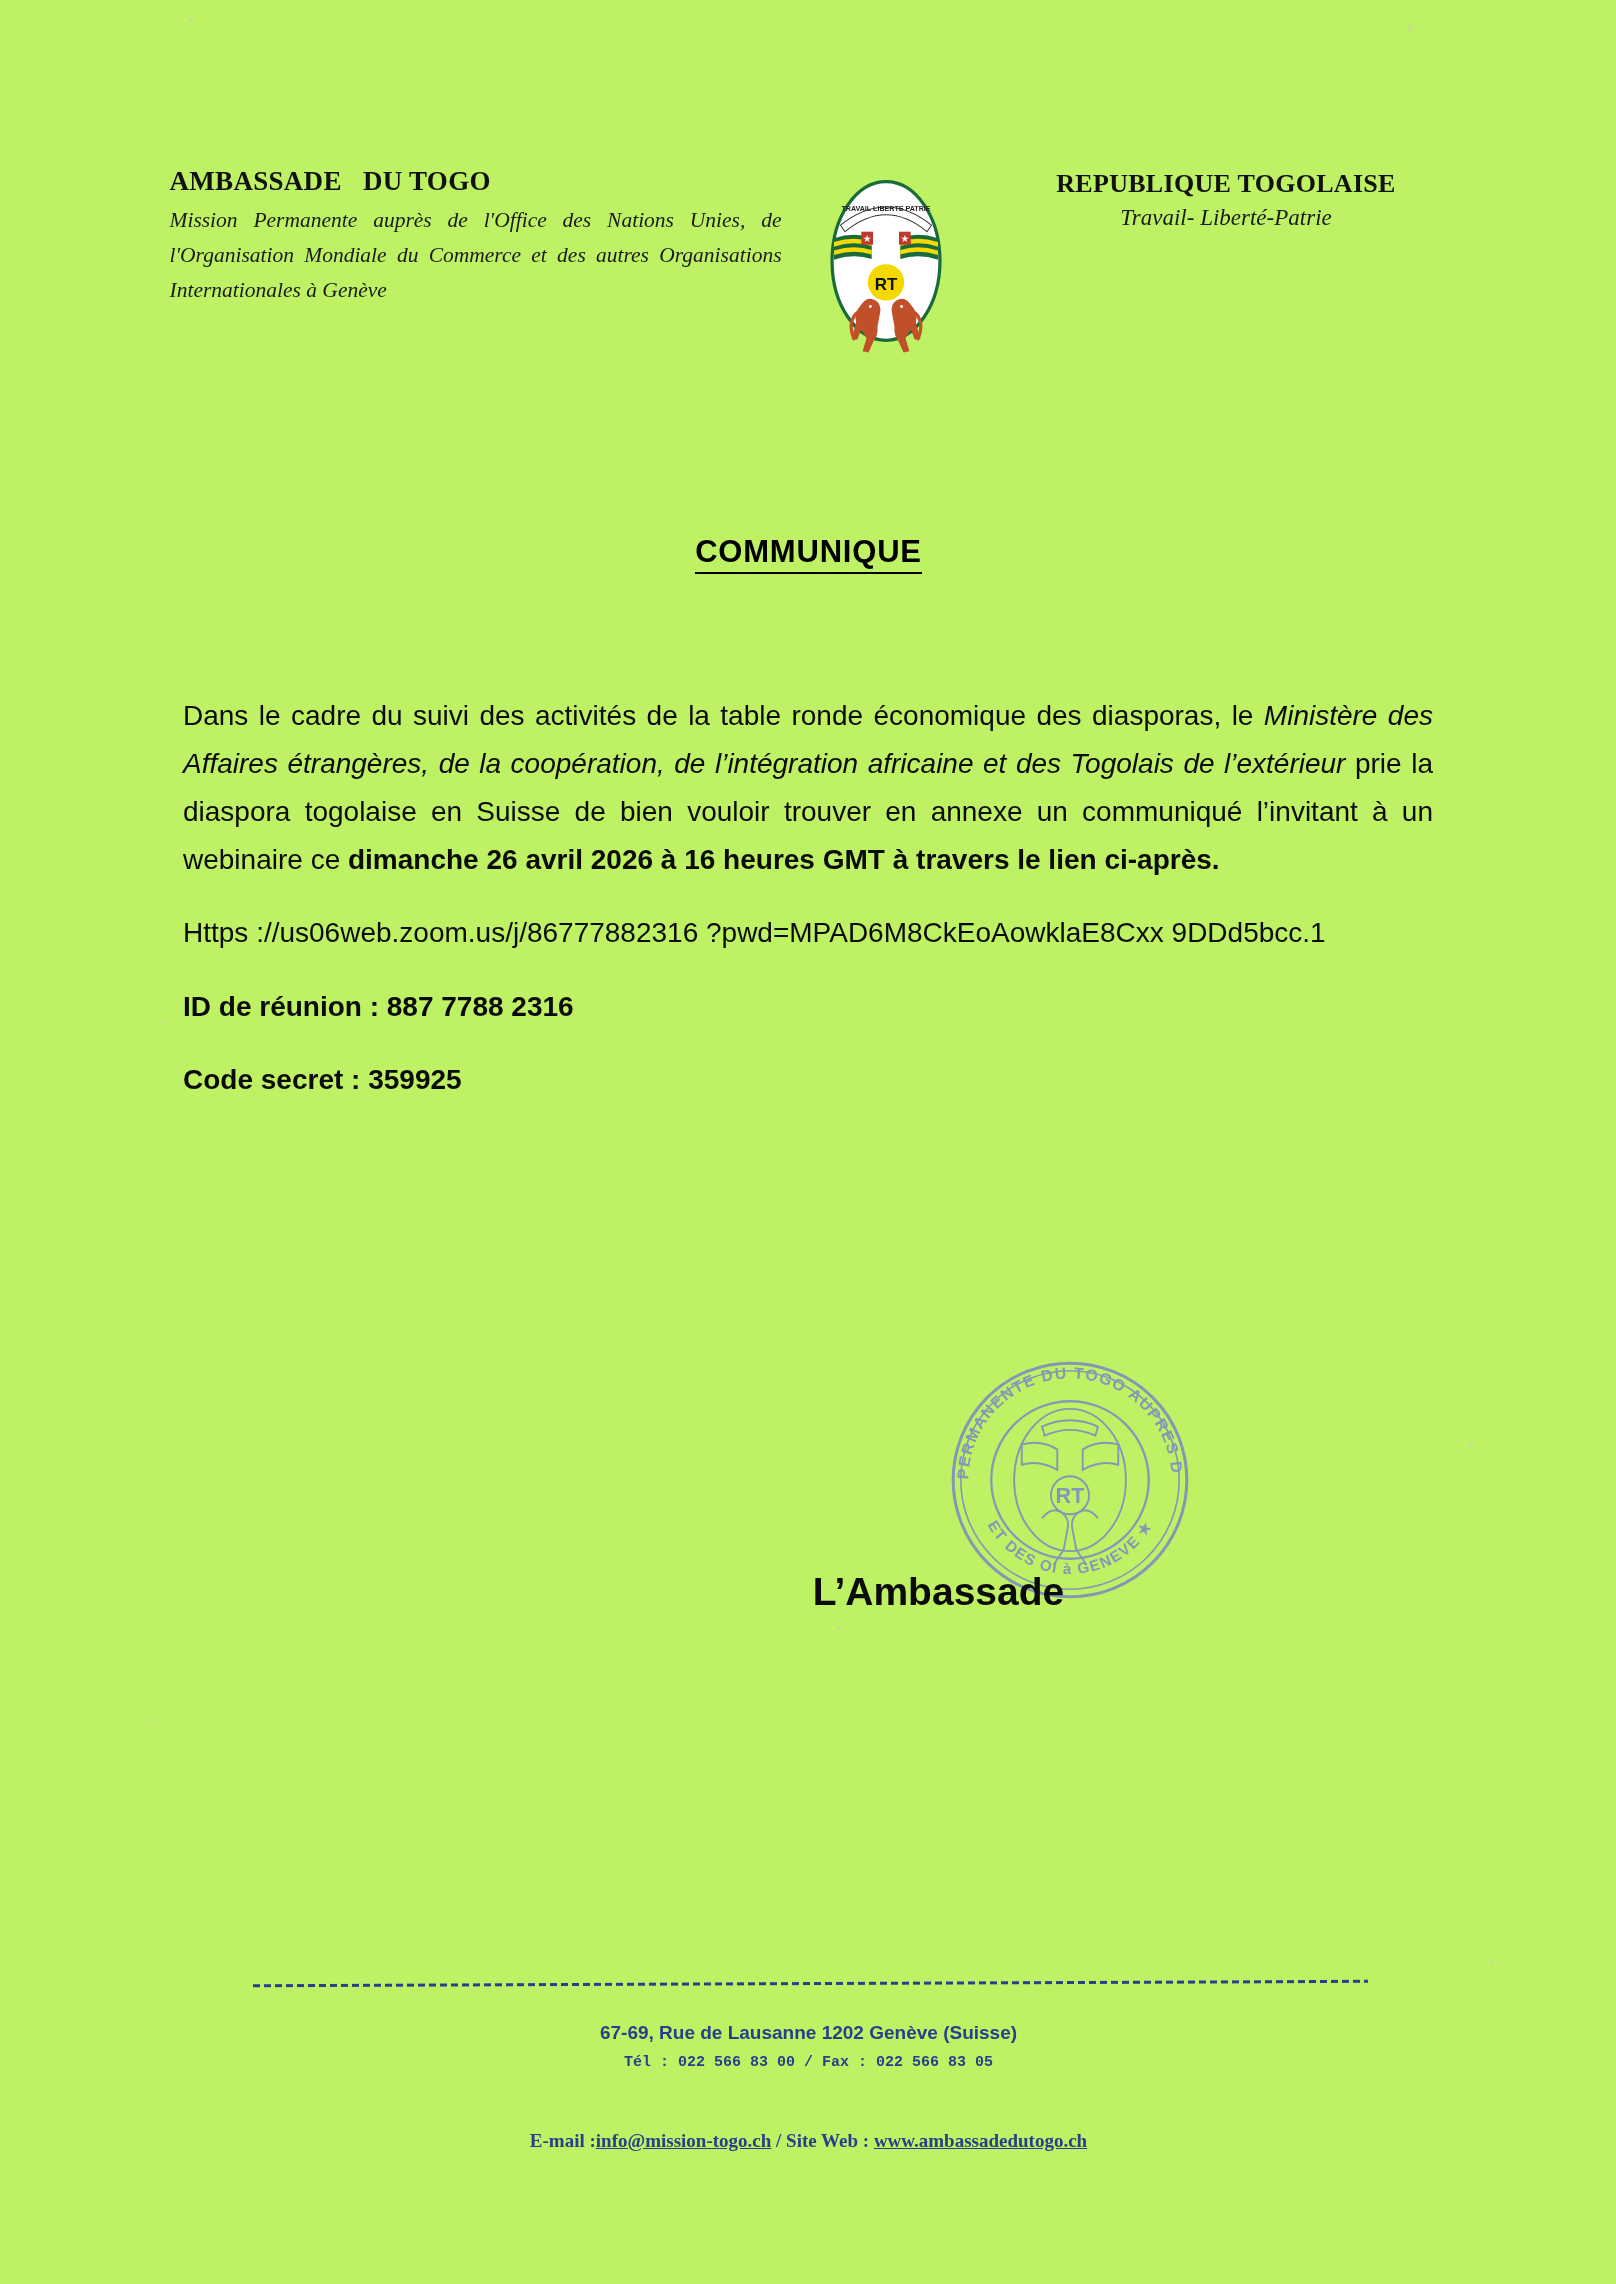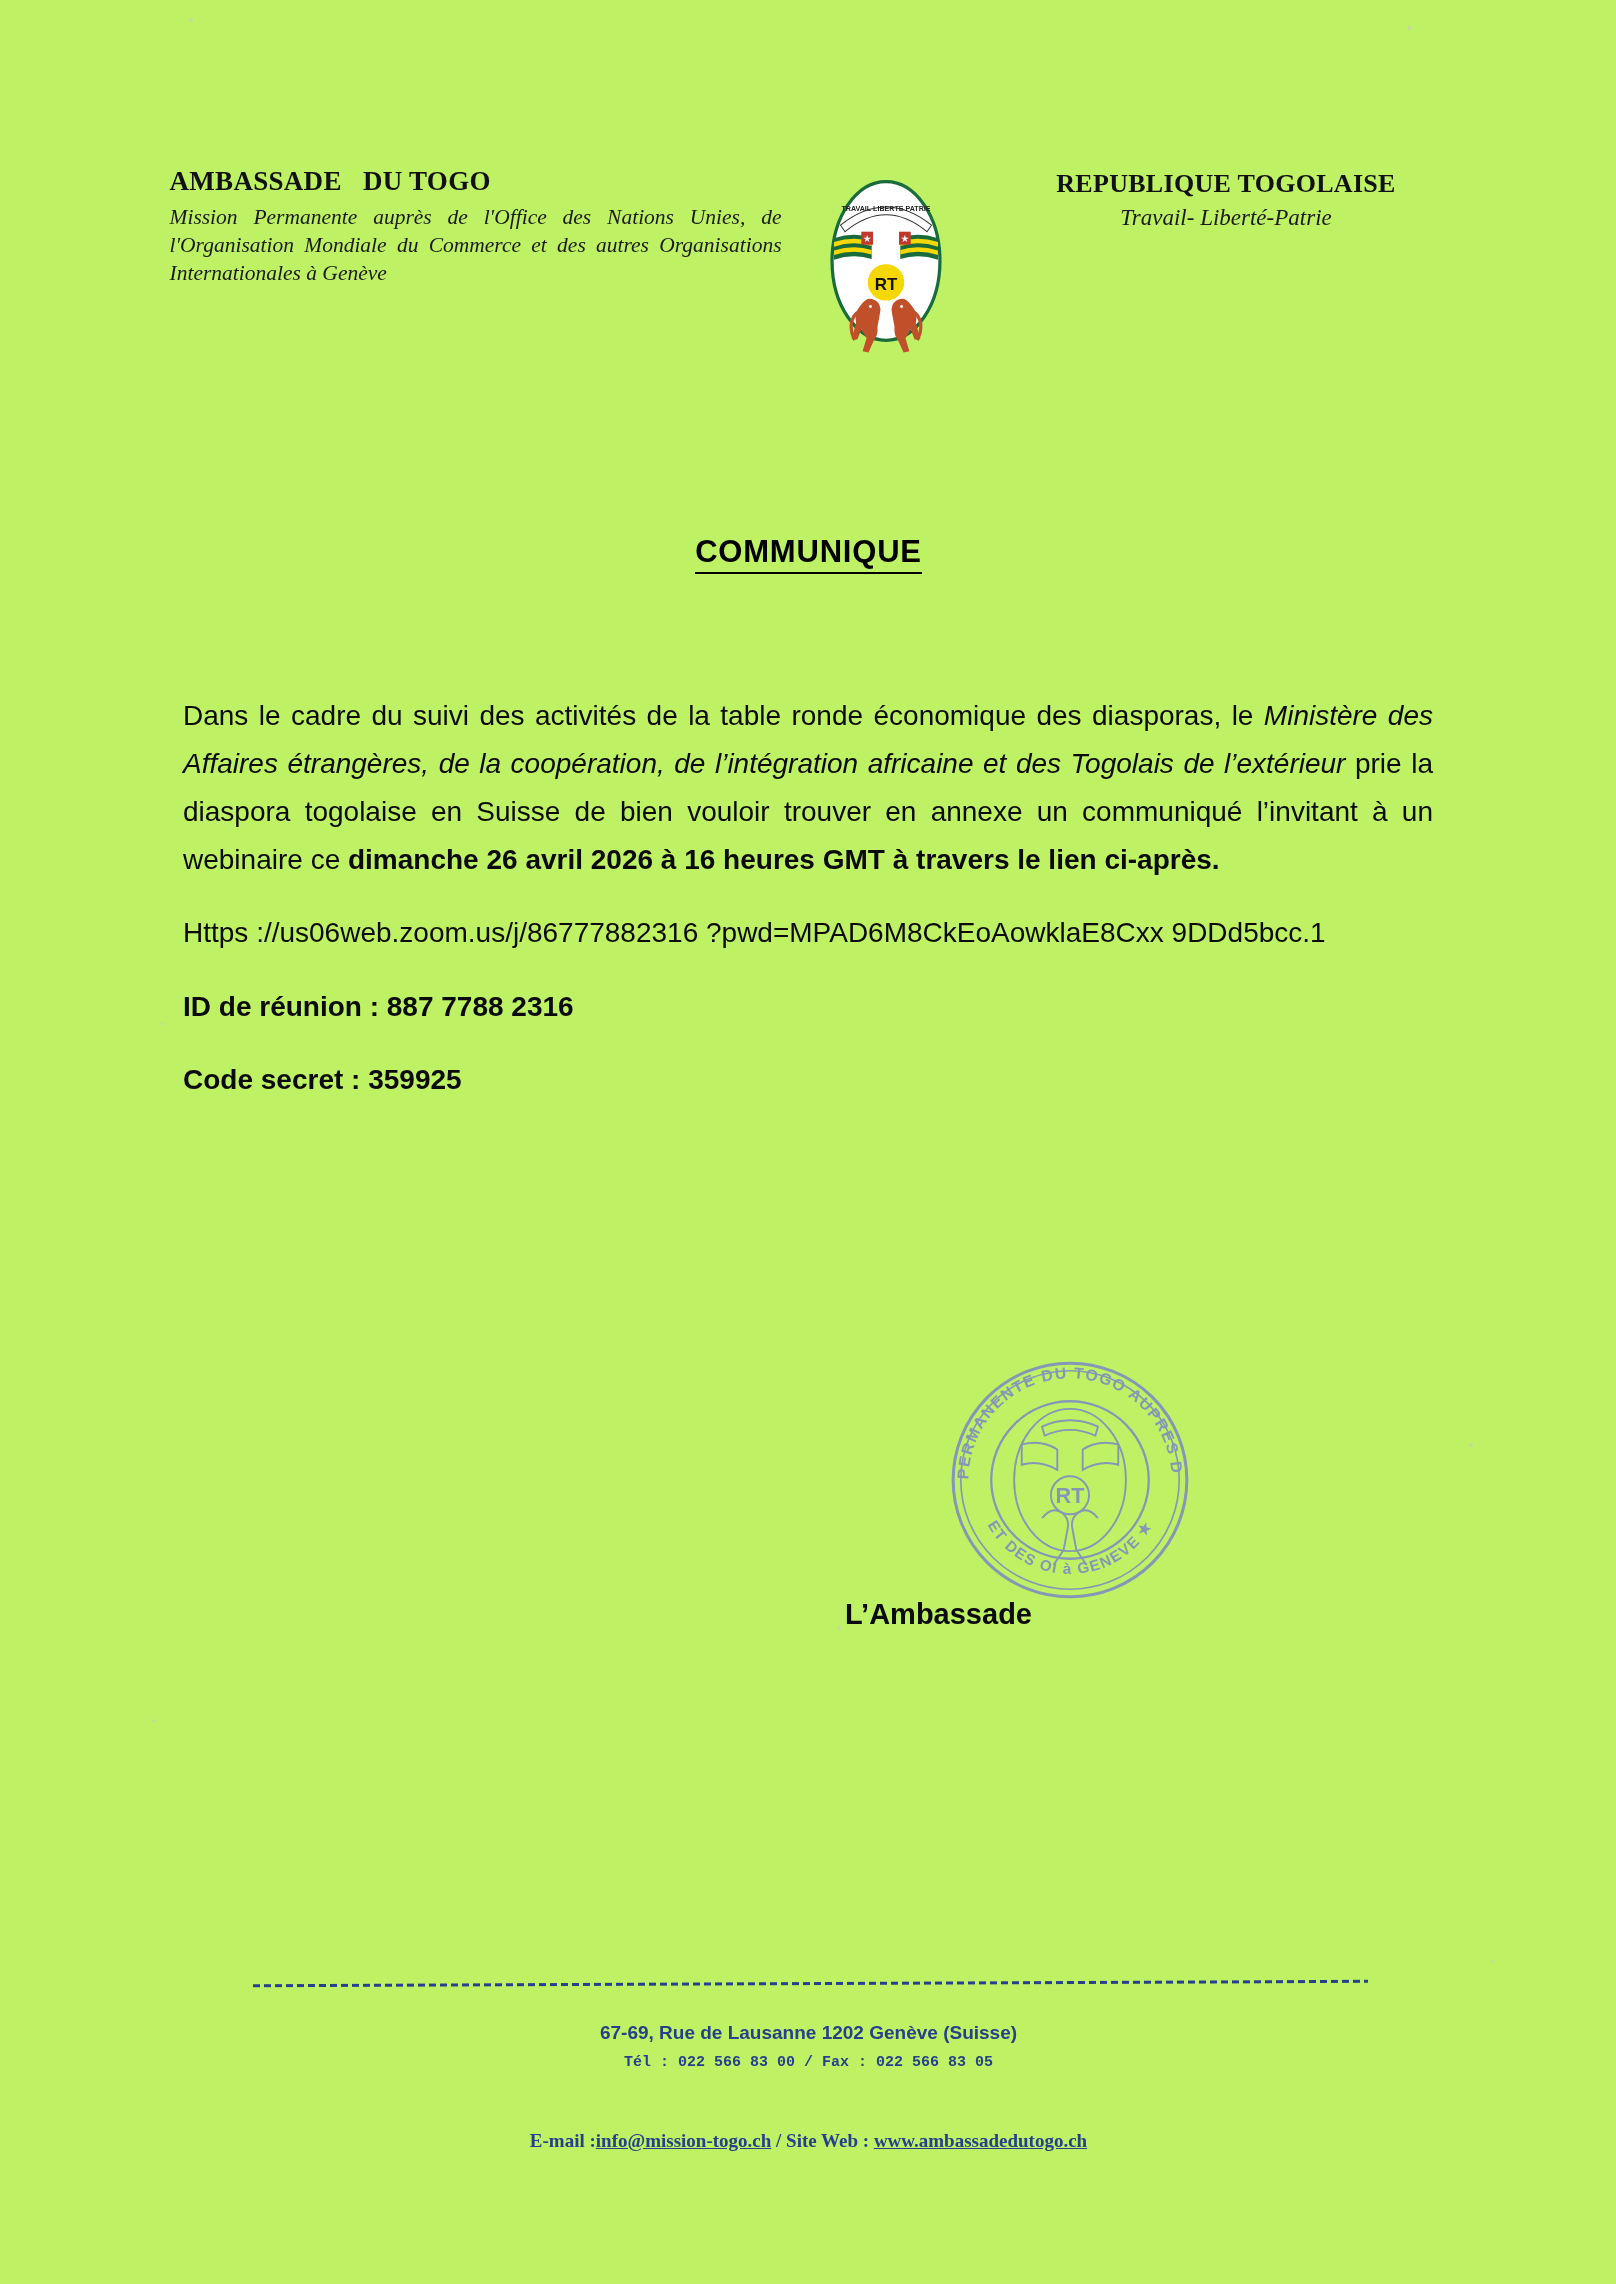--- a/index.html
+++ b/index.html
@@ -51,21 +51,21 @@
     font-size: 27px;
     letter-spacing: 0.3px;
     color: #111;
     margin: 0 0 5.9px 0;
     white-space: pre;
   }
   .hdr-sub {
     font-family: "Liberation Serif", serif;
     font-style: italic;
     font-size: 21.5px;
-    line-height: 28px;
+    line-height: 35px;
     color: #1a1a1a;
     text-align: justify;
     margin: 0;
     width: 612px;
   }
 
   .hdr-right {
     position: absolute;
     right: 0px;
     top: 3.3px;
@@ -169,26 +169,25 @@
     height: 254px;
     opacity: .82;
   }
   .stamp svg { display:block; width:100%; height:100%; }
   .sign-label {
     position: absolute;
     top: 1570px;
     left: 0;
     width: 1617px;
     text-align: center;
-    font-size: 29px;
+    font-size: 39px;
     font-weight: bold;
     color: #0b0b0b;
     padding-left: 260px;
     box-sizing: border-box;
-    margin-top: 28px;
   }
 
   
   .divider {
     position: absolute;
     top: 1982px;
     left: 253px;
     width: 1115px;
     height: 3.3px;
     background: repeating-linear-gradient(to right,

